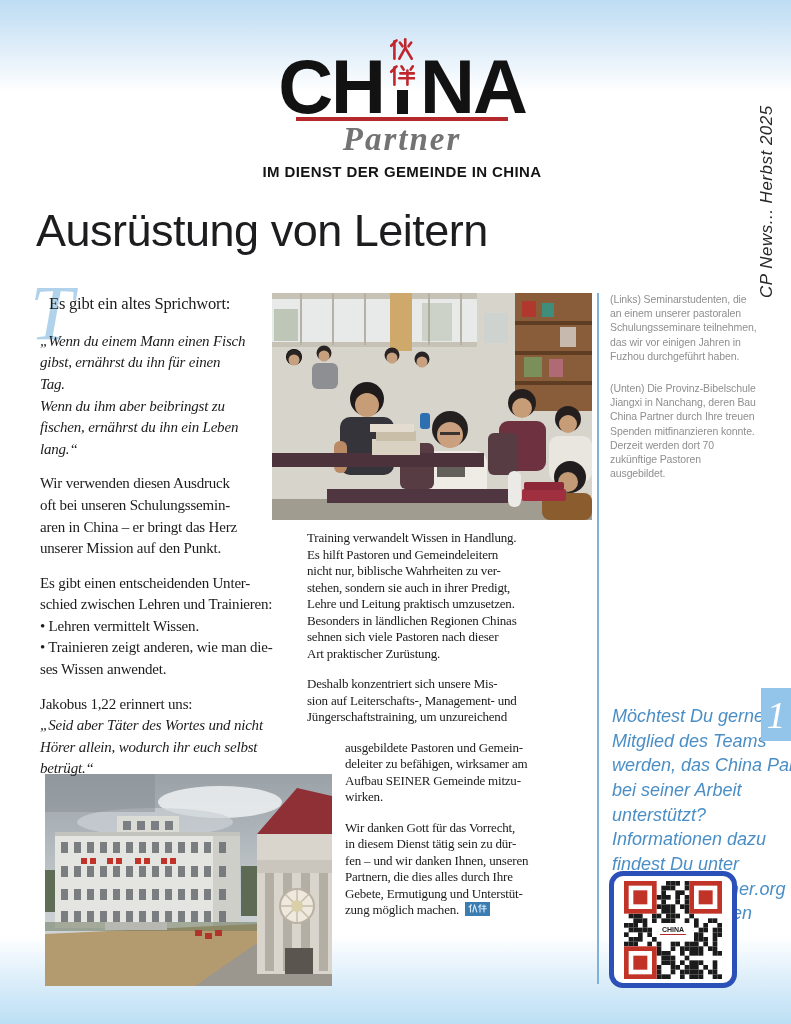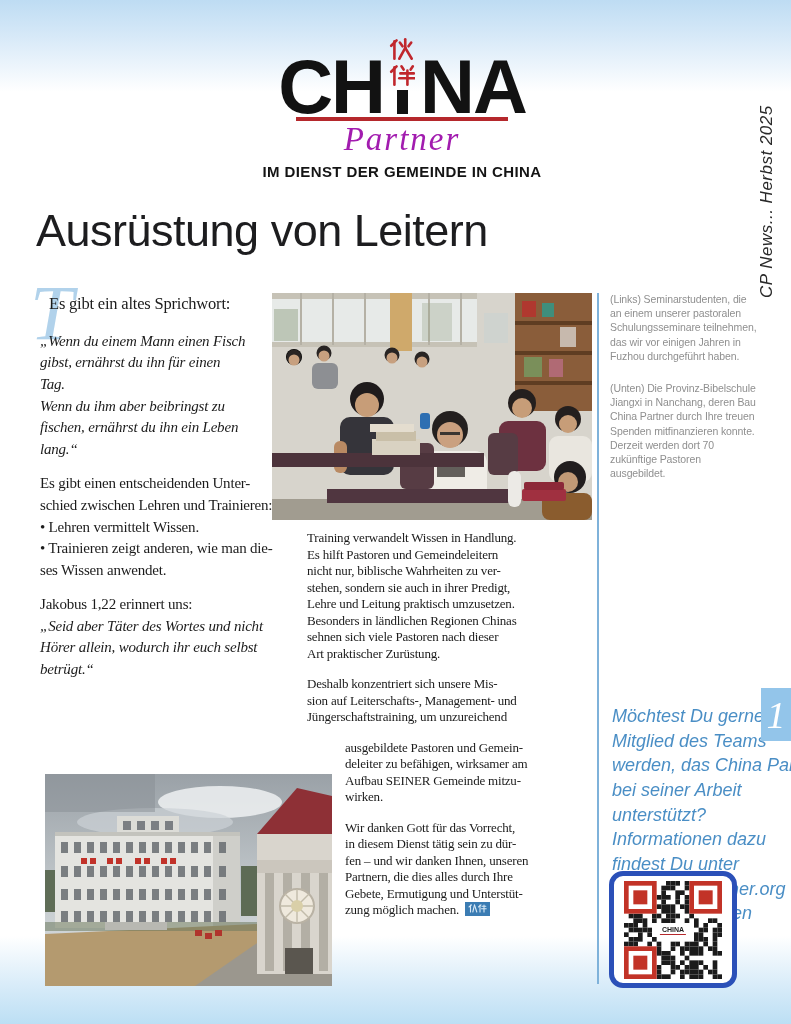--- a/index.html
+++ b/index.html
@@ -11,22 +11,22 @@
         background:linear-gradient(180deg,rgba(255,255,255,0) 0%,#d9ecf9 55%,#bcdff4 100%);}
 
   
   .logo{position:absolute;left:256px;top:14px;width:292px;text-align:center;}
   .logo-row{display:flex;justify-content:center;align-items:flex-end;height:100px;}
   .logo-letters{font-size:76px;font-weight:800;line-height:0.71;letter-spacing:-2px;color:#121212;}
   .logo-i{position:relative;width:36px;height:100px;display:flex;flex-direction:column;
           align-items:center;justify-content:flex-end;}
   .logo-stem{width:11px;height:24px;background:#121212;margin-top:2px;}
   .logo-rule{height:4px;width:212px;background:#b5282c;margin:3px auto 0;}
-  .logo-script{font-family:"Liberation Serif",serif;font-style:italic;font-weight:400;
-               font-size:33px;letter-spacing:2px;color:#a21caf;margin-top:0px;}
+  .logo-script{font-family:"Liberation Serif",serif;font-style:italic;font-weight:700;
+               font-size:33px;letter-spacing:2px;color:#737373;margin-top:0px;}
   .logo-tagline{font-size:15px;font-weight:700;letter-spacing:.4px;color:#141414;margin-top:5px;}
 
   .edition{position:absolute;top:52px;right:14px;height:246px;writing-mode:vertical-rl;
            transform:rotate(180deg);font-style:italic;font-size:17px;color:#2a2a2a;
            letter-spacing:.5px;display:flex;align-items:center;}
 
   .headline{position:absolute;left:36px;top:152px;margin:0;font-weight:400;
             font-size:45px;line-height:1.17;letter-spacing:-.5px;color:#1d1d1f;}
 
   
@@ -120,20 +120,24 @@
   <div class="dropcap">T</div>
 
   <div class="col-left">
     <p class="serif intro pre">Es gibt ein altes Sprichwort:</p>
     <p class="serif italic pre">„Wenn du einem Mann einen Fisch
 gibst, ernährst du ihn für einen
 Tag.
 Wenn du ihm aber beibringst zu
 fischen, ernährst du ihn ein Leben
 lang.“</p>
+    <p class="serif pre">Wir verwenden diesen Ausdruck
+oft bei unseren Schulungssemin-
+aren in China – er bringt das Herz
+unserer Mission auf den Punkt.</p>
     <p class="serif pre">Es gibt einen entscheidenden Unter-
 schied zwischen Lehren und Trainieren:
 • Lehren vermittelt Wissen.
 • Trainieren zeigt anderen, wie man die-
 ses Wissen anwendet.</p>
     <p class="serif pre nogap">Jakobus 1,22 erinnert uns:</p>
     <p class="serif italic pre">„Seid aber Täter des Wortes und nicht
 Hörer allein, wodurch ihr euch selbst
 betrügt.“</p>
   </div>

